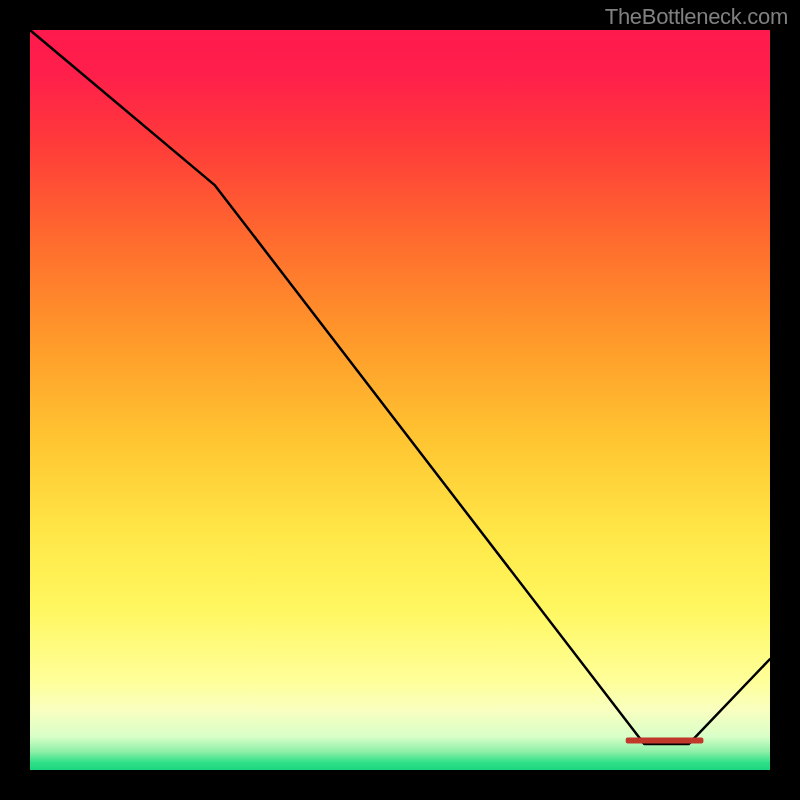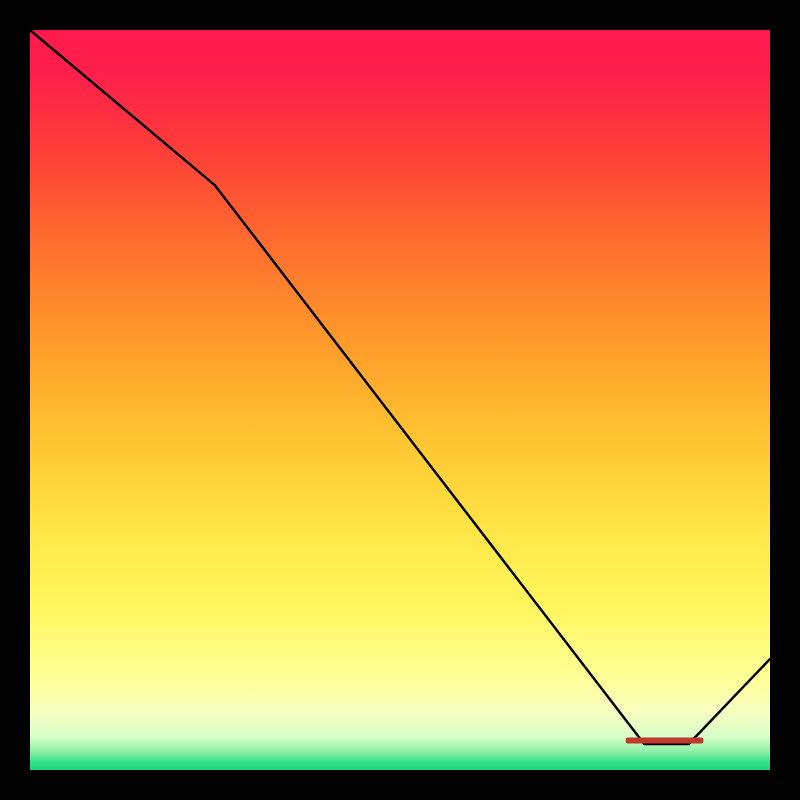--- a/index.html
+++ b/index.html
@@ -48,20 +48,21 @@
     font-weight: 700;
     letter-spacing: -0.2px;
     white-space: nowrap;
   }
 </style>
 </head>
 <body>
 
 <div class="frame">
 
+  <div class="watermark">TheBottleneck.com</div>
 
   <div class="plot-area">
     <svg viewBox="0 0 740 740" preserveAspectRatio="none">
       <defs>
         <linearGradient id="bg-grad" x1="0" y1="0" x2="0" y2="1">
 
         <stop offset="0.00%" stop-color="#ff1a4d"></stop>
             <stop offset="6.00%" stop-color="#ff1f4b"></stop>
             <stop offset="15.00%" stop-color="#ff3a3a"></stop>
             <stop offset="28.00%" stop-color="#ff6a2e"></stop>

